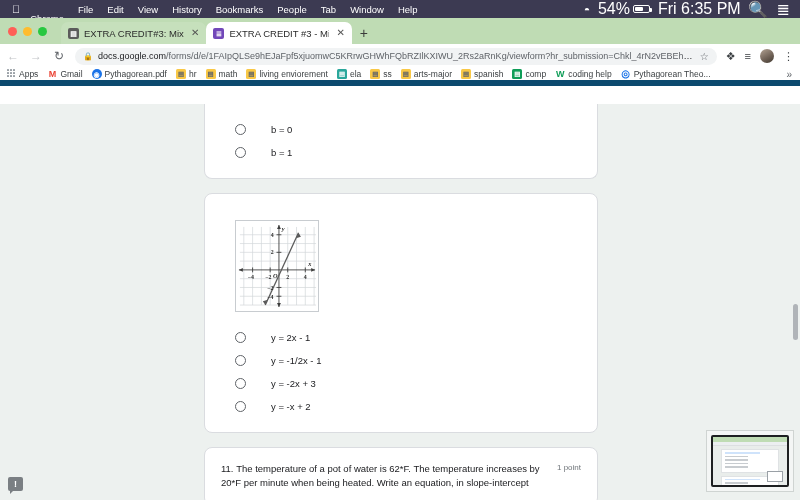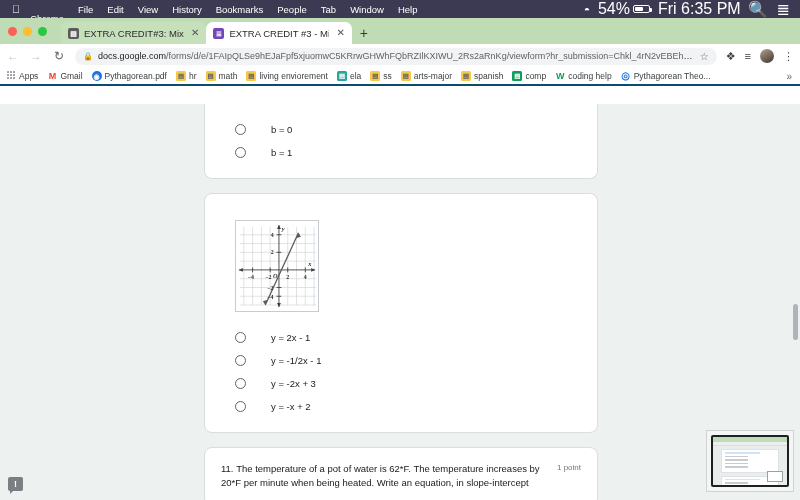--- a/index.html
+++ b/index.html
@@ -105,21 +105,21 @@
   .omni-star { font-size: 10px; color: #5f6368; }
   .tb-icon { font-size: 11px; color: #3c4043; line-height: 1; }
   .avatar-btn {
     width: 14px; height: 14px; border-radius: 50%;
     background: linear-gradient(150deg,#b3a394 0%, #6d5f54 60%, #403930 100%);
   }
 
   
   .bookmarks {
     height: 18px; background: #ffffff; display: flex; align-items: center;
-    padding: 0 6px; gap: 9px; border-bottom: 2px solid #0c4a6e;
+    padding: 0 6px; gap: 9px; border-bottom: 6px solid #0c4a6e;
     font-size: 8.5px; color: #3c4043; overflow: hidden;
   }
   .bm { display: flex; align-items: center; gap: 3px; white-space: nowrap; }
   .bm-ico {
     width: 10px; height: 10px; flex: 0 0 10px; border-radius: 1.5px;
     display: flex; align-items: center; justify-content: center;
     font-size: 6.5px; color: #fff; font-weight: bold; line-height: 1;
   }
   .ico-apps {
     background: none; color: #5f6368;

